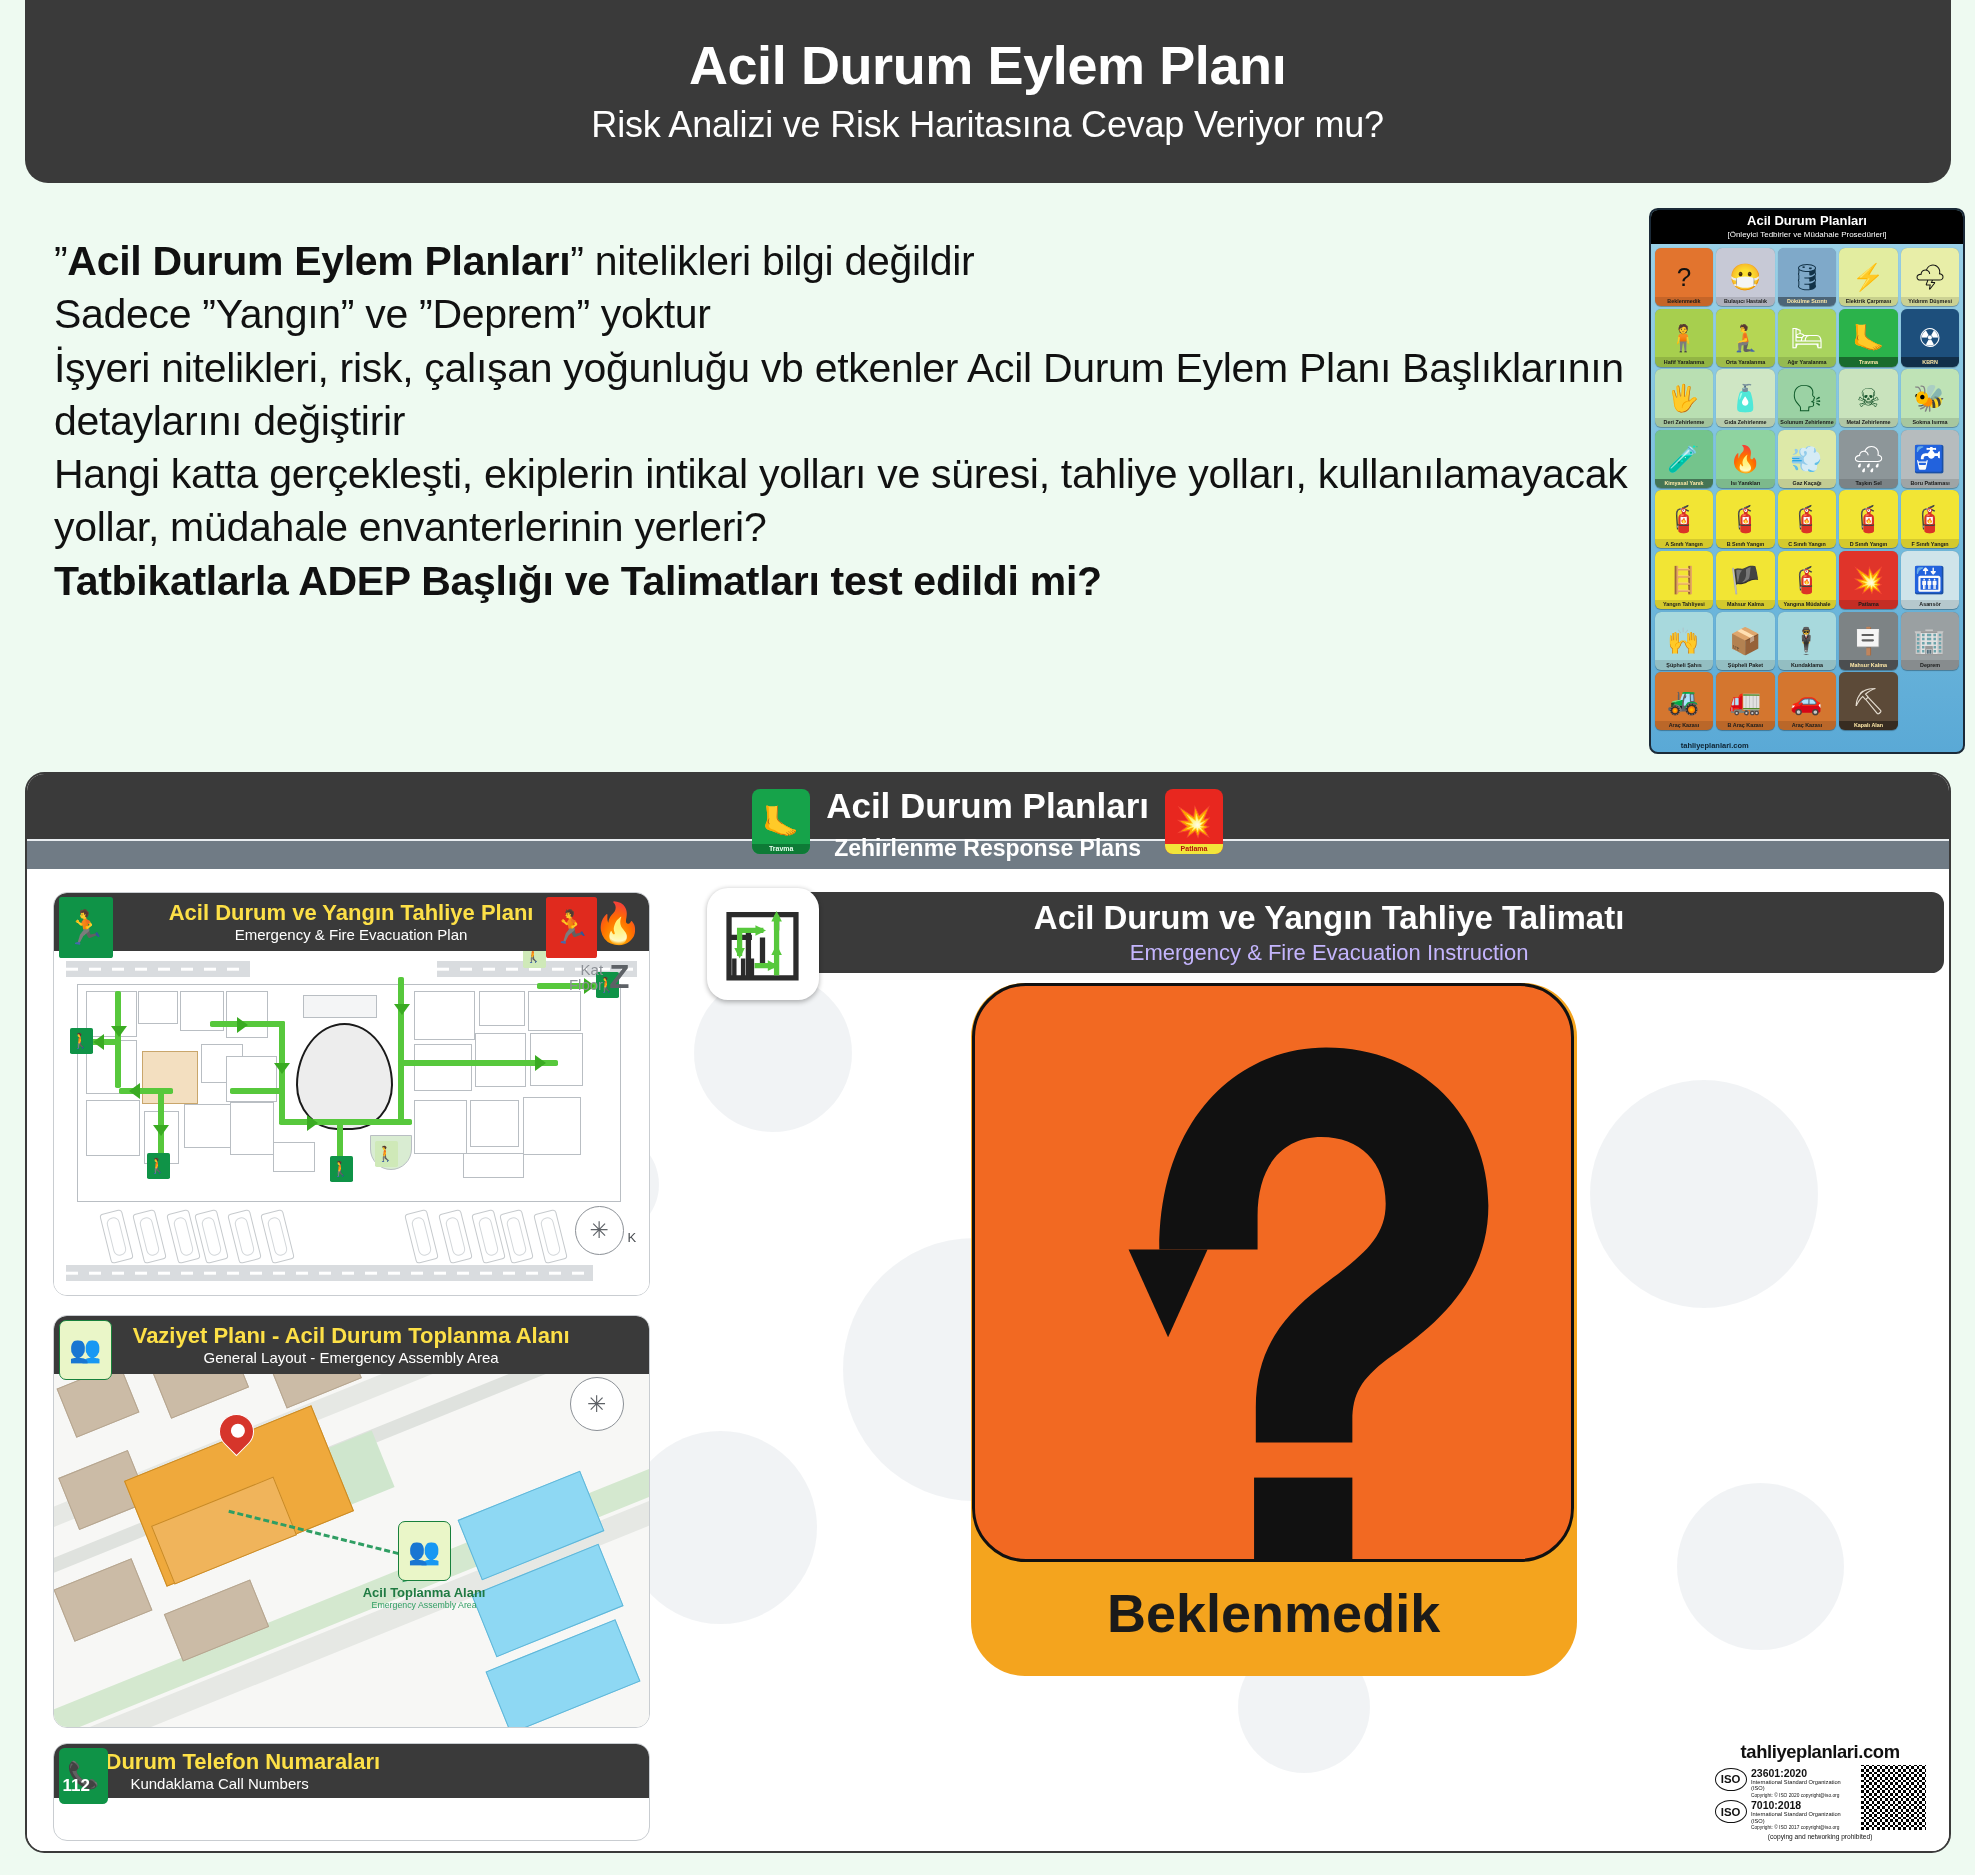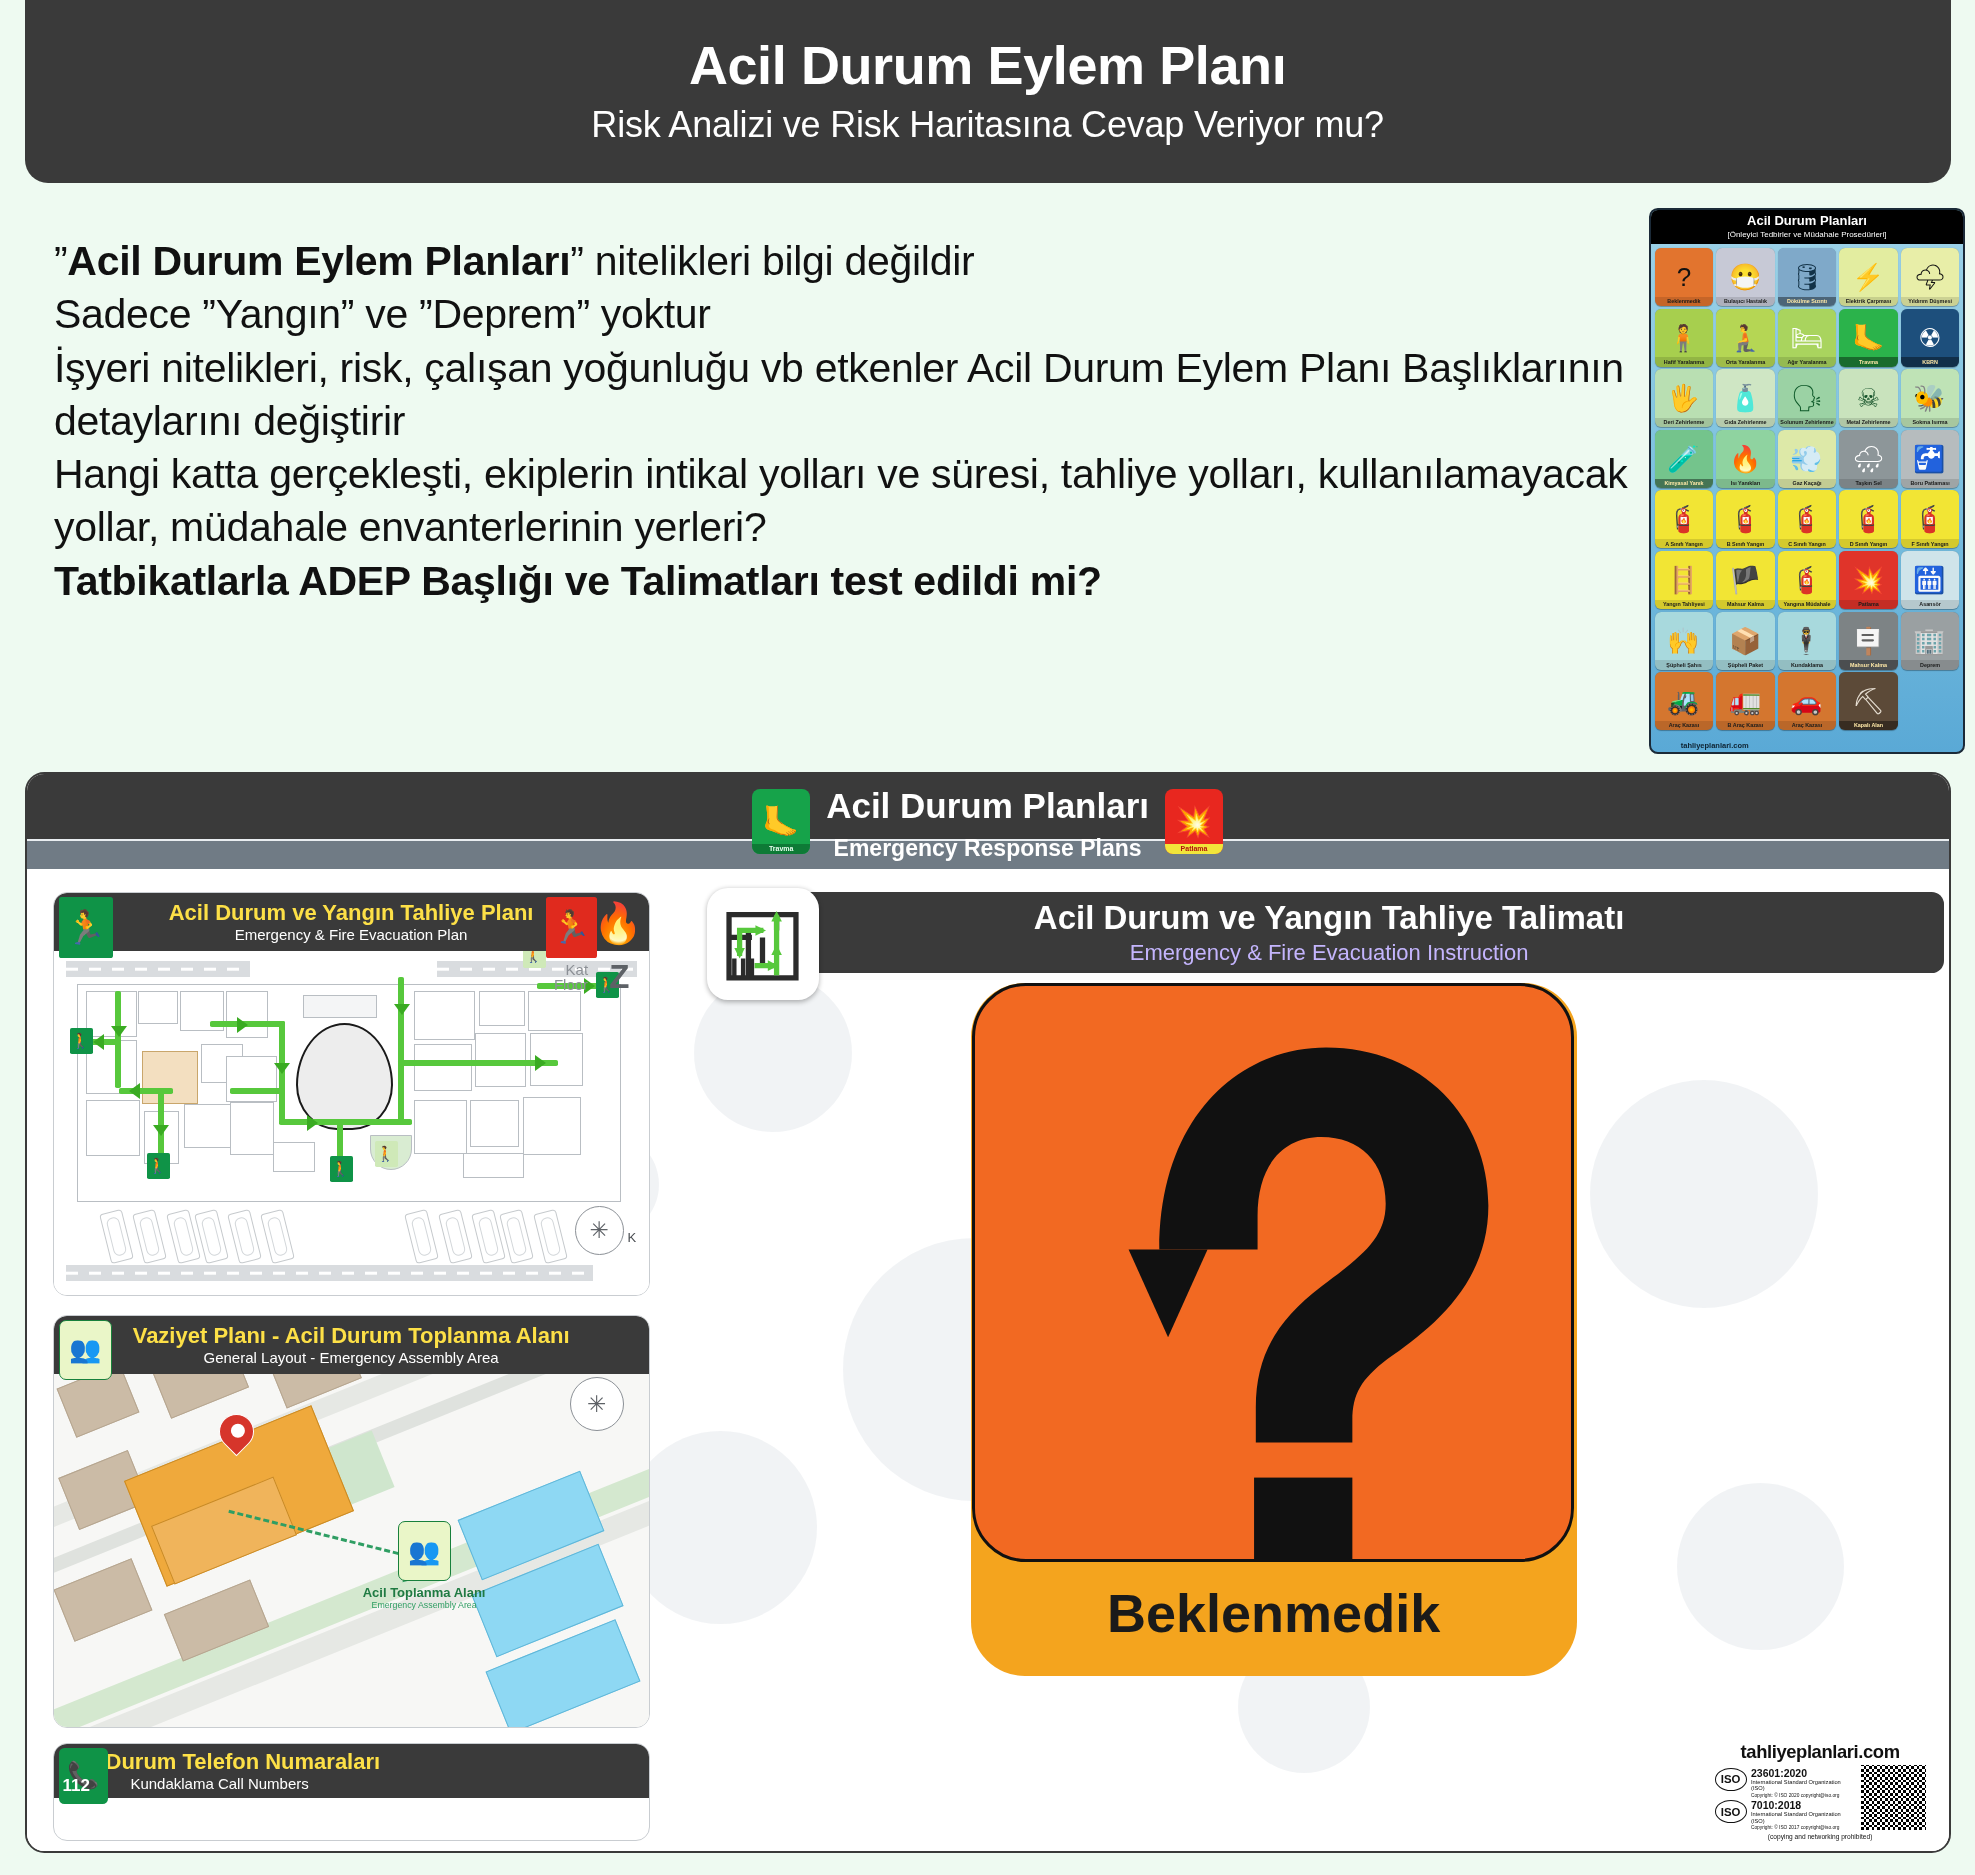--- a/index.html
+++ b/index.html
@@ -208,21 +208,21 @@
     color: #fff; font-size: 26px; position: relative;
   }
   .phone-sign .num {
     position: absolute; right: 18px; bottom: 8px;
     font-size: 17px; font-weight: 700;
   }
 
   
   .floor-label {
     position: absolute; right: 19.3px; top: 65px;
-    display: flex; align-items: center; gap: 21px;
+    display: flex; align-items: center; gap: 6px;
     color: #8c9096;
     justify-content: flex-end;
   }
   .floor-label .fl-txt { font-size: 15px; line-height: 1.0; text-align: right; }
   .floor-label .fl-z { font-size: 33px; font-weight: 700; color: #5d6166; }
 
   
   .fp-canvas { position: absolute; inset: 0; background: #fff; }
   .road { position: absolute; background: #d9dcdf; }
   .road .dash {
@@ -558,21 +558,21 @@
   <div class="board-head"></div>
   <div class="board-subband"></div>
 
   <div class="board-title-wrap">
     <div class="sign-sq sign-travma">
       <span>🦶</span>
       <span class="sc">Travma</span>
     </div>
     <div class="board-title-text">
       <div class="bt-t">Acil Durum Planları</div>
-      <div class="bt-s">Emergency Response Plans</div>
+      <div class="bt-s">Zehirlenme Response Plans</div>
     </div>
     <div class="sign-sq sign-patlama">
       <span>💥</span>
       <span class="sc">Patlama</span>
     </div>
   </div>
 
   <div class="board-body">
 
     <div class="bokeh" style="left:667px; top:105px; width:158px; height:158px;"></div>

